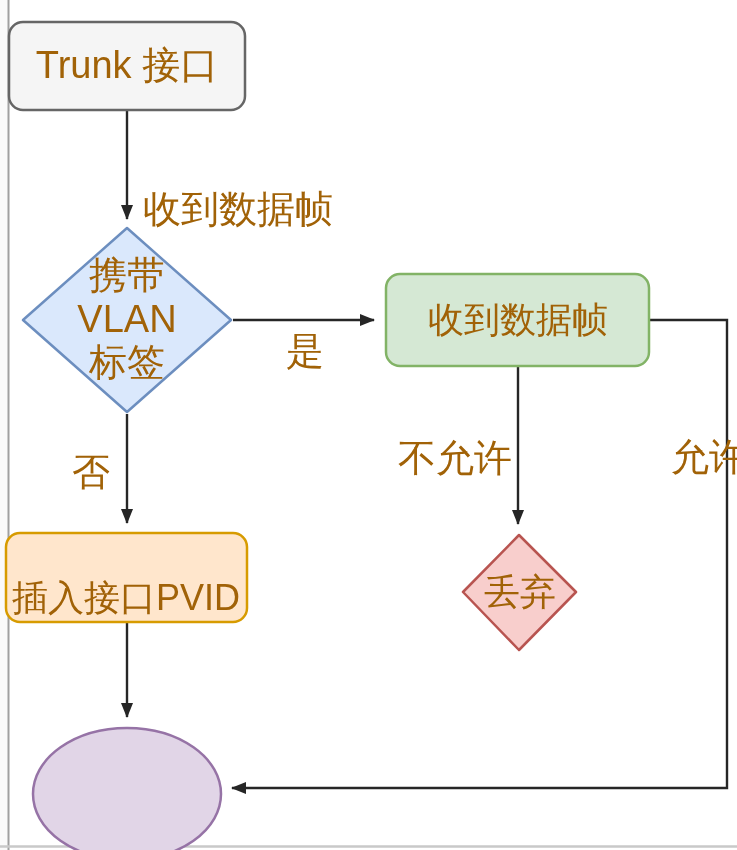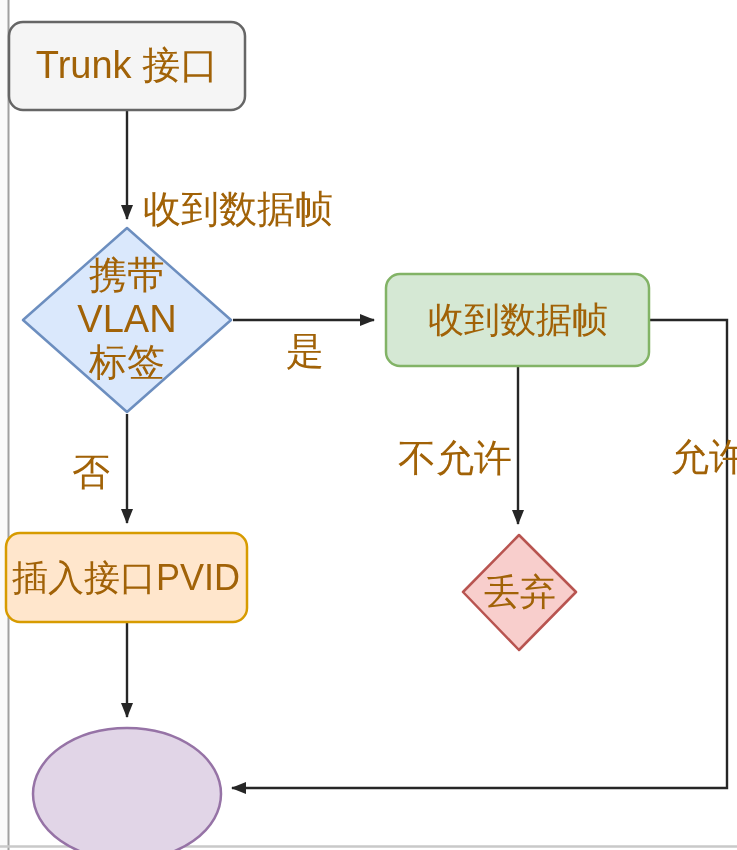--- a/index.html
+++ b/index.html
@@ -70,21 +70,21 @@
   <div class="label" style="left:127px; top:320px;">
     <span>携带</span>
     <span>VLAN</span>
     <span>标签</span>
   </div>
 
   <div class="label fs36" style="left:518px; top:320px;">
     <span>收到数据帧</span>
   </div>
 
-  <div class="label fs36" style="left:126px; top:578px;">
+  <div class="label fs36" style="left:126px; top:598px;">
     <span>插入接口PVID</span>
   </div>
 
   <div class="label fs36" style="left:520px; top:592px;">
     <span>丢弃</span>
   </div>
 
 
   <div class="label" style="left:238px; top:174px;margin-top:36px;">
     <span>收到数据帧</span>

